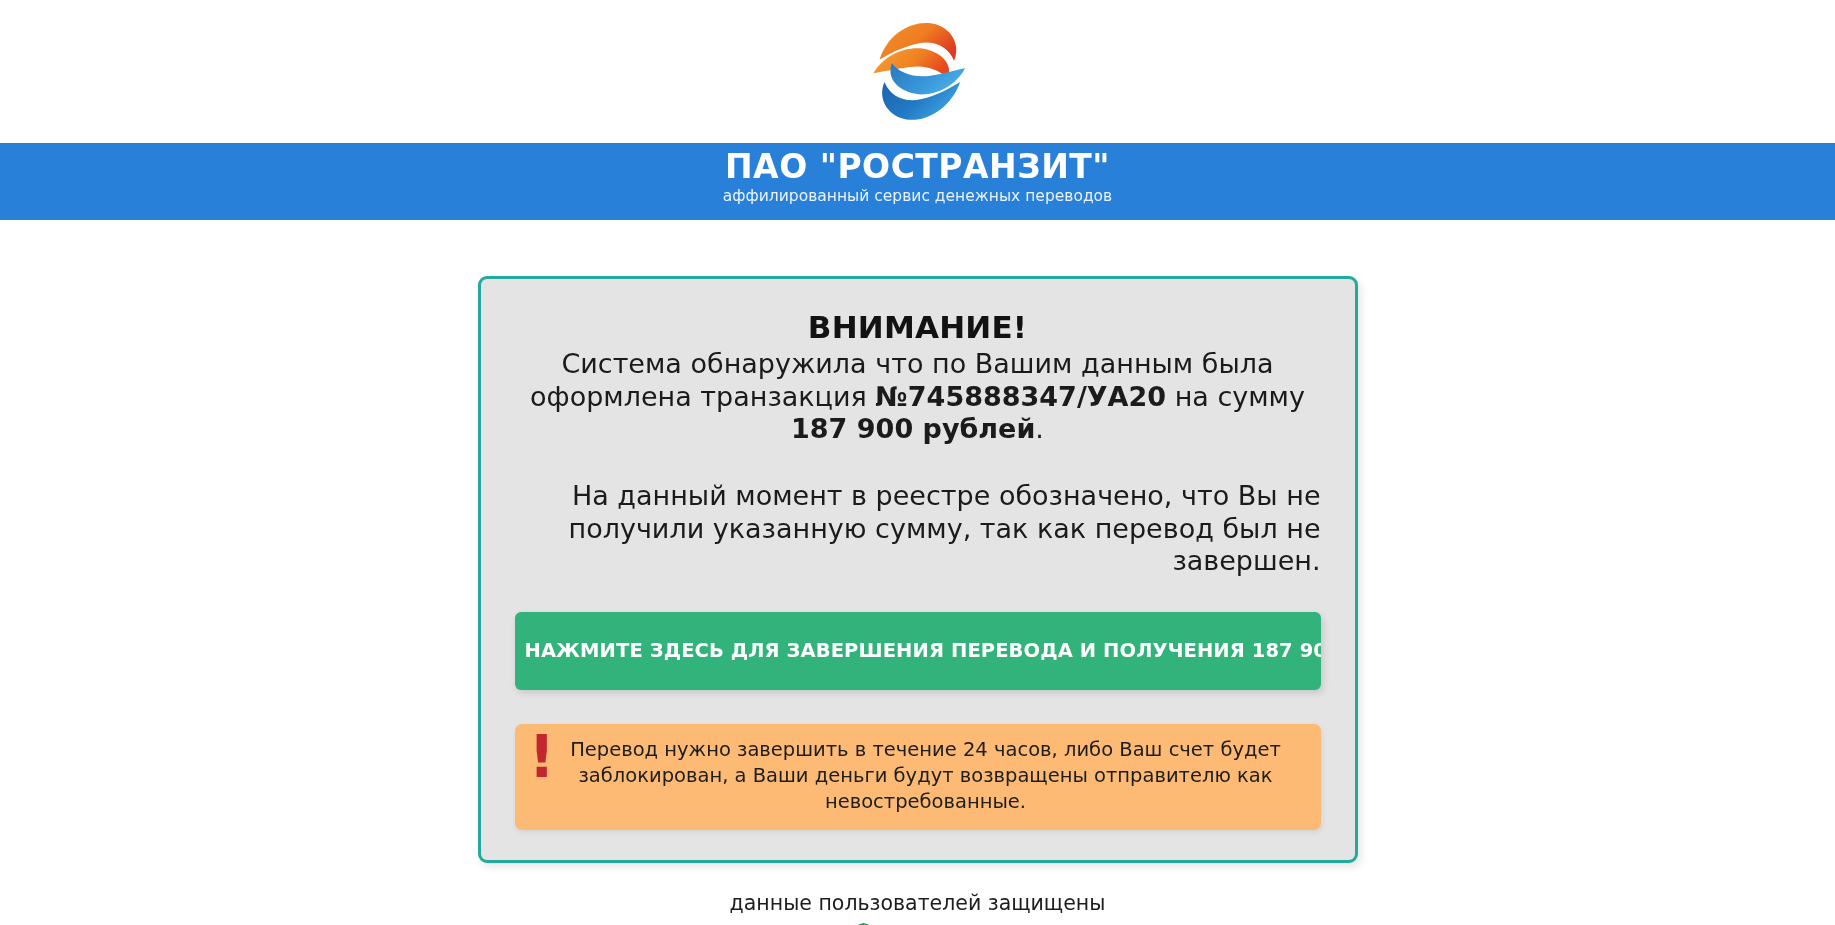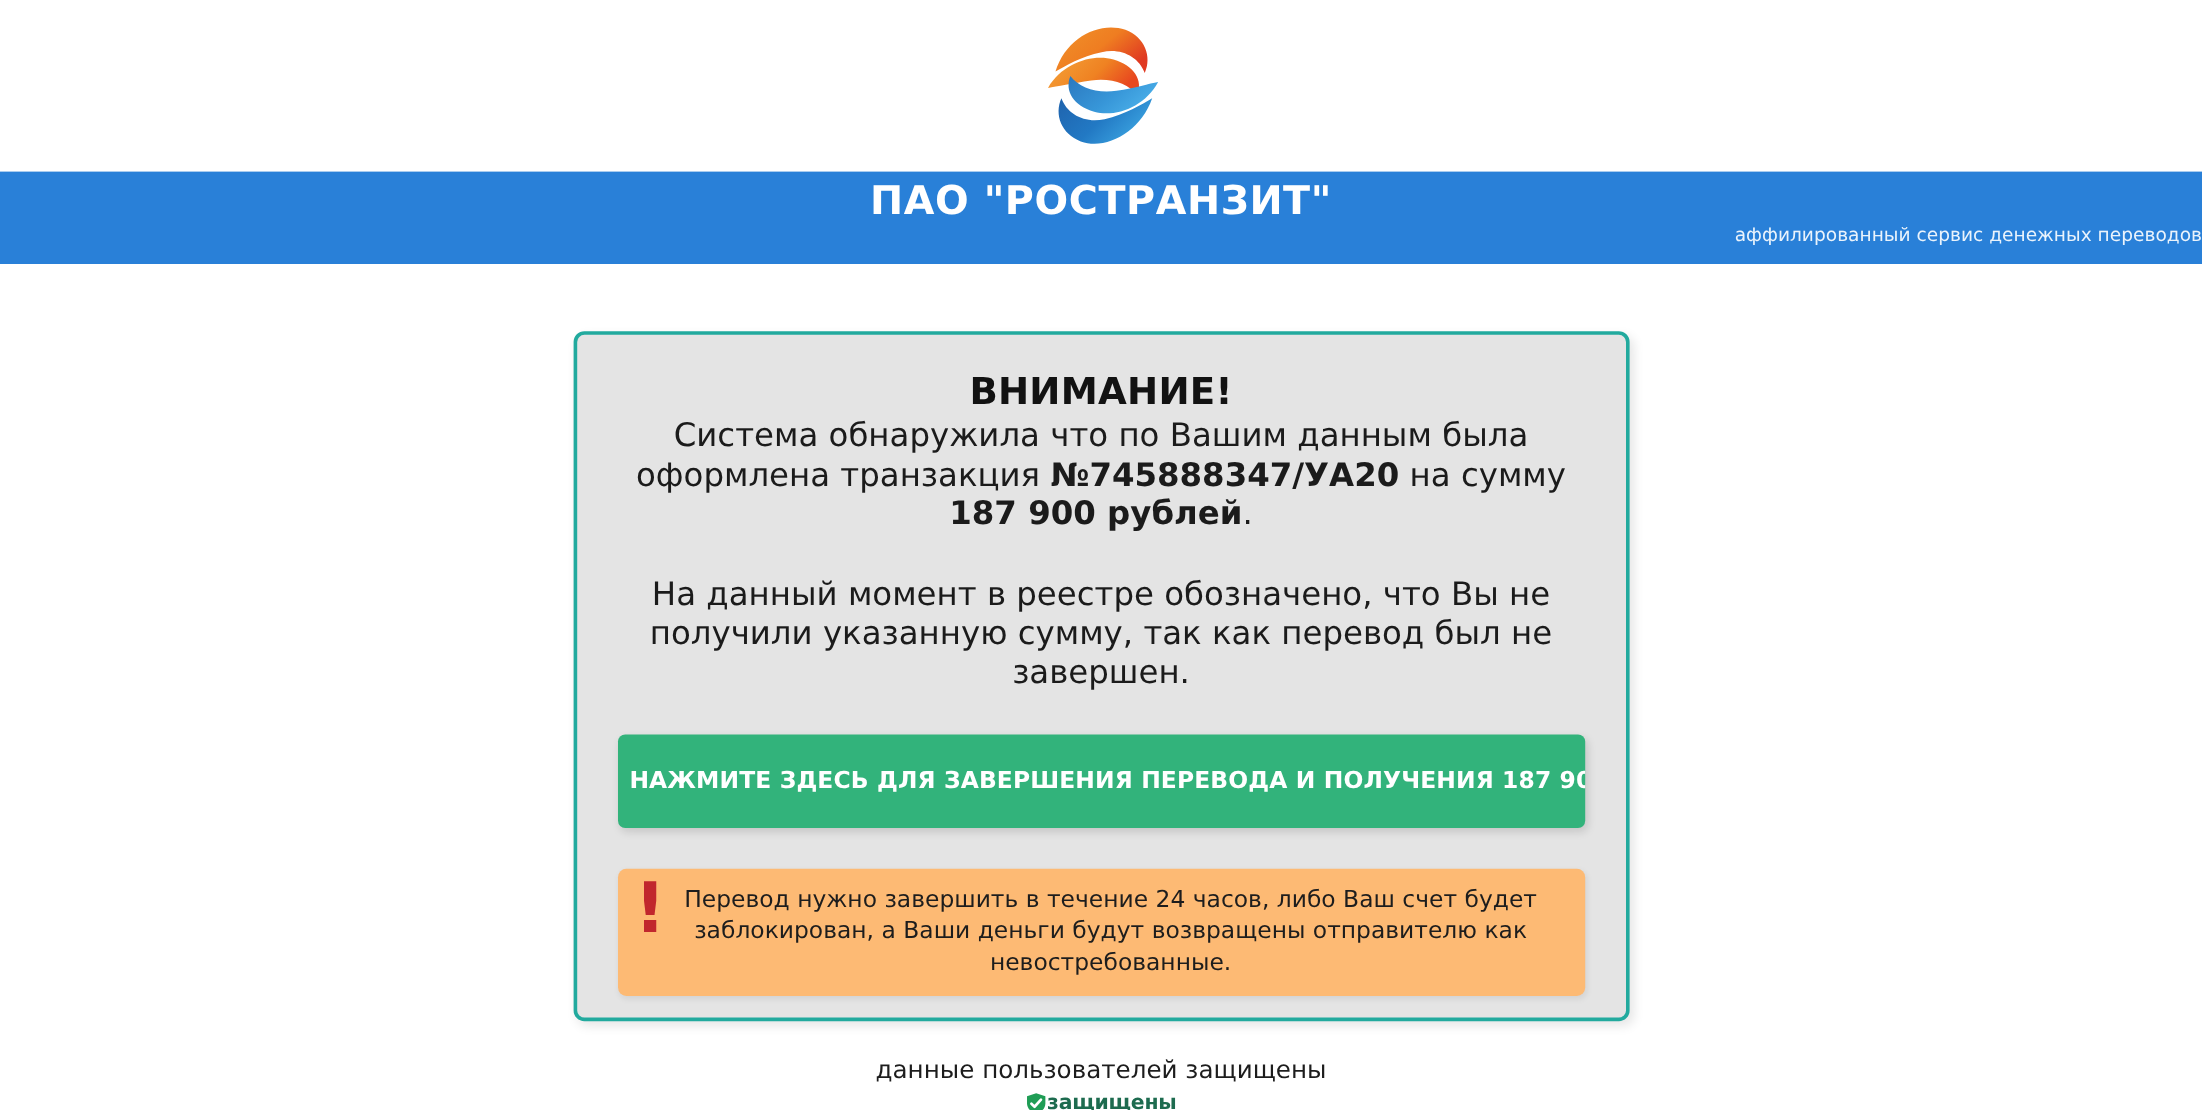--- a/index.html
+++ b/index.html
@@ -49,38 +49,37 @@
     margin: 0;
     white-space: nowrap;
   }
   .brand-sub {
     color: #eaf3fc;
     font-size: 15.5px;
     line-height: 1.25;
     margin: 1px 0 0 0;
     font-weight: normal;
     white-space: nowrap;
-    text-align: right;
   }
 
   
   .content {
     padding-top: 56px;
     display: flex;
     flex-direction: column;
     align-items: center;
   }
 
   .alert-card {
     width: 880px;
     box-sizing: border-box;
     background: #e4e4e4;
     border: 3px solid #22aa9e;
     border-radius: 9px;
-    padding: 30px 34px 18px 34px;
+    padding: 30px 34px 30px 34px;
     box-shadow: 3px 4px 9px rgba(0,0,0,0.10);
   }
 
   .alert-heading {
     margin: 0 0 3px 0;
     text-align: center;
     font-size: 31px;
     font-weight: bold;
     color: #121212;
     letter-spacing: 0.2px;
@@ -88,20 +87,21 @@
 
   .alert-para {
     margin: 0;
     text-align: center;
     font-size: 27px;
     line-height: 1.21;
     color: #1b1b1b;
   }
   .alert-para.second {
     margin-top: 34px;
+    text-align: right;
   }
   .alert-para b {
     font-weight: bold;
   }
 
   .cta-wrap {
     margin-top: 34px;
     display: flex;
     justify-content: center;
   }

